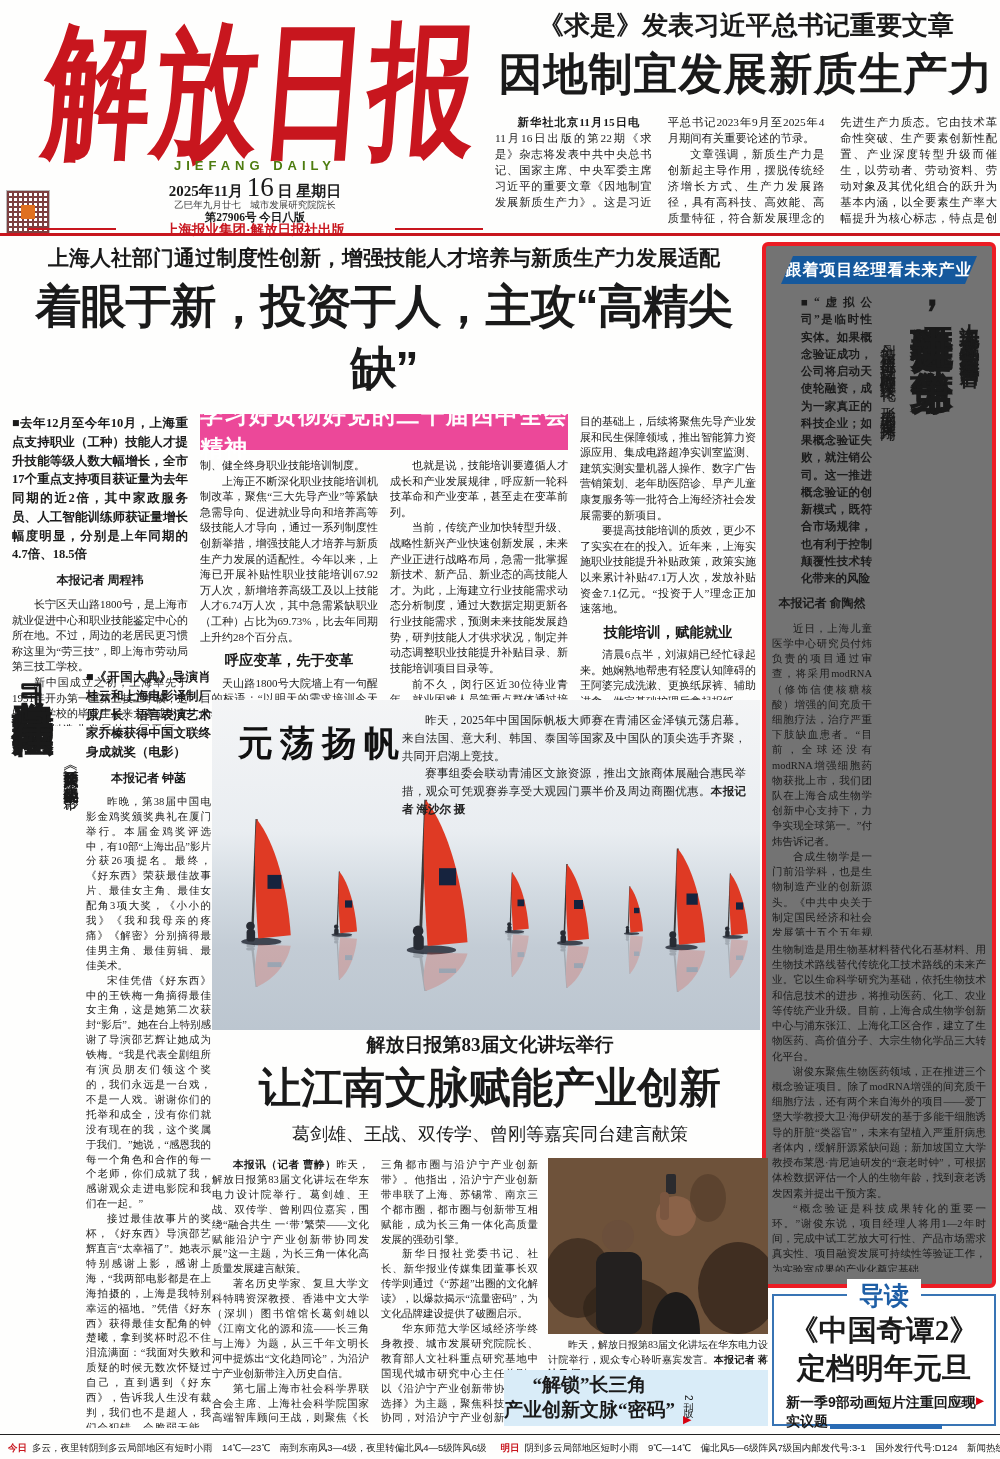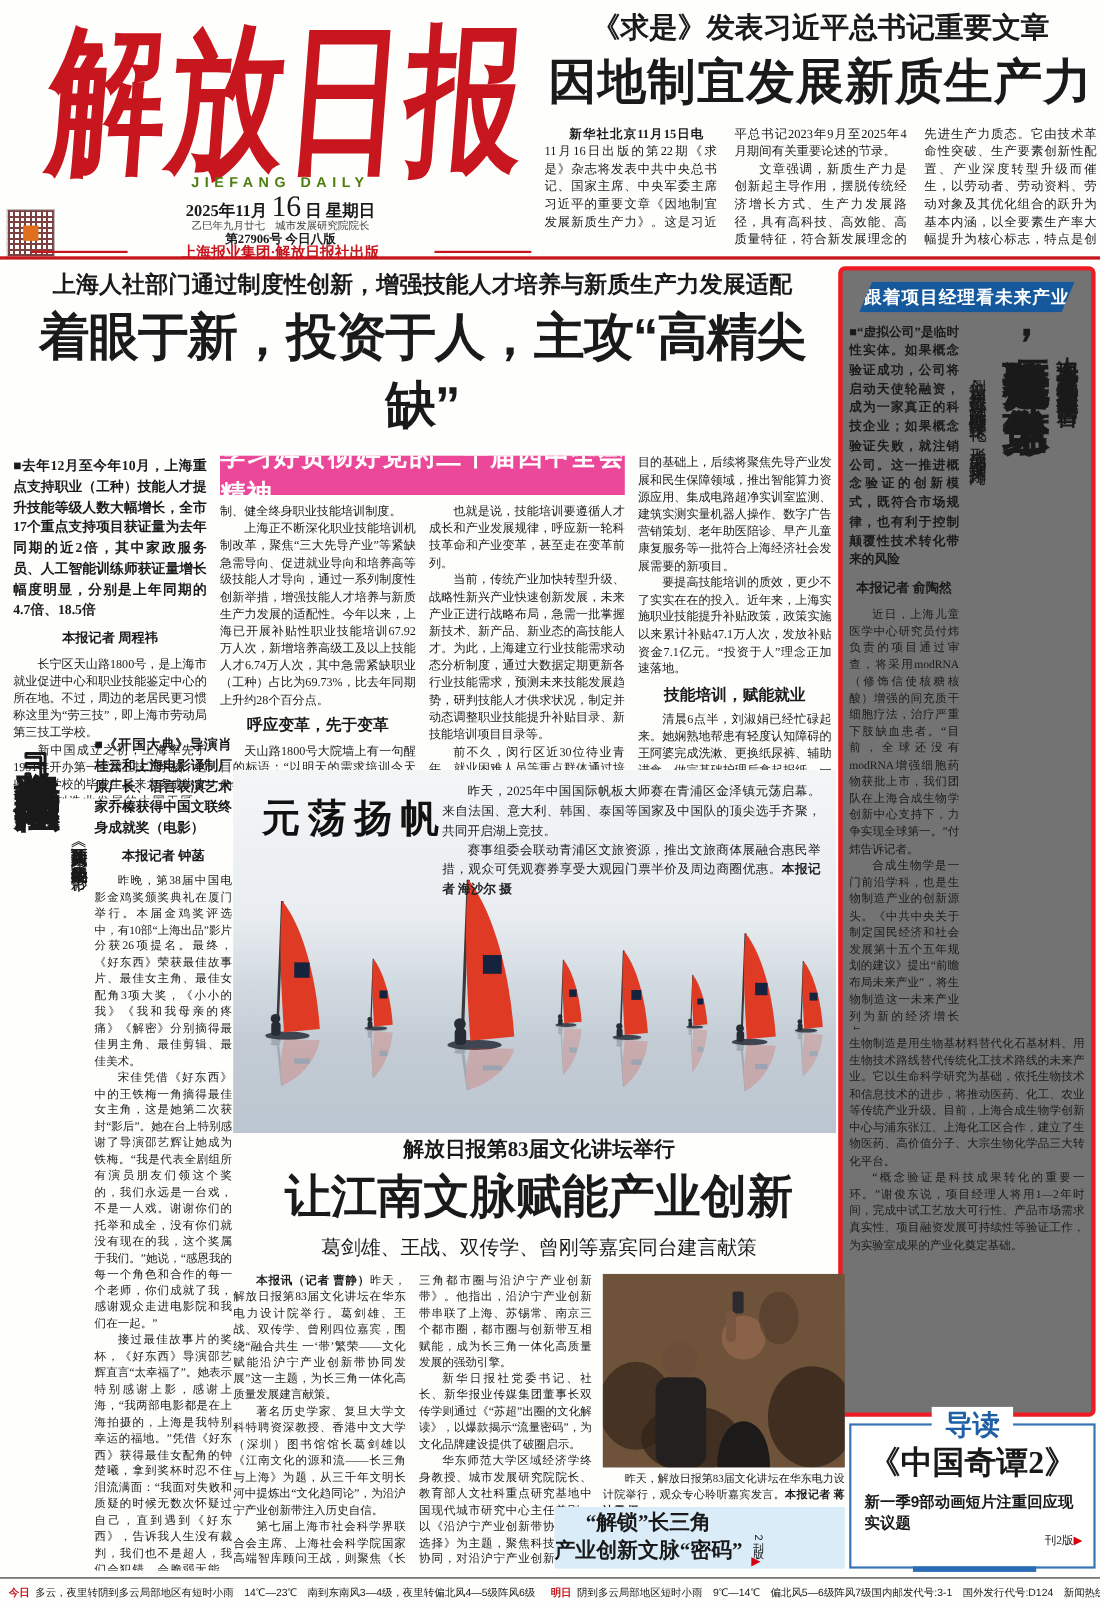--- a/index.html
+++ b/index.html
@@ -49,21 +49,21 @@
       font-weight:bold;font-size:23px;margin-bottom:8px;font-family:"Liberation Sans",sans-serif;letter-spacing:1px;}
   .mid-cols{column-count:2;column-gap:12px;height:268px;overflow:hidden;}
   
   .synbio{position:absolute;left:762px;top:242px;width:234px;height:1046px;background:#737373;
       border:4px solid #ec1c24;border-radius:6px;box-sizing:border-box;padding:6px;}
   .blue-banner{margin:4px auto 10px;width:196px;height:28px;background:#15589c;color:#fff;
       display:flex;align-items:center;justify-content:center;font-weight:bold;font-size:16px;
       clip-path:polygon(12px 0,100% 0,calc(100% - 12px) 100%,0 100%);letter-spacing:1px;}
   .syn-regionA{display:flex;height:642px;overflow:hidden;}
   .syn-narrow{width:100px;font-size:10.5px;line-height:1.45;text-align:justify;}
-  .syn-narrow .lead{font-size:11.5px;}
+  .syn-narrow .lead{font-size:11.5px;margin-left:29px;}
   .syn-vsub{writing-mode:vertical-rl;width:24px;font-size:16px;line-height:1.2;margin:38px 2px 0 2px;letter-spacing:2px;}
   .syn-vheadline{writing-mode:vertical-rl;width:54px;font-size:43px;line-height:1.1;font-weight:900;
       font-family:"Liberation Sans",sans-serif;margin-left:2px;}
   .syn-vkicker{writing-mode:vertical-rl;width:26px;font-size:20px;font-weight:600;margin-top:14px;letter-spacing:3px;line-height:1.2;}
   .syn-regionB{margin-top:6px;font-size:10.5px;line-height:1.45;text-align:justify;height:330px;overflow:hidden;}
   
   .rooster{position:absolute;left:5px;top:668px;width:206px;height:760px;display:flex;}
   .r-vheadline{writing-mode:vertical-rl;width:50px;font-size:42px;font-weight:900;line-height:1.08;letter-spacing:1px;}
   .r-vsub{writing-mode:vertical-rl;width:22px;font-size:15.5px;line-height:1.15;padding-top:92px;margin:0 3px;}
   .r-text{flex:1;font-size:10.5px;line-height:1.42;text-align:justify;overflow:hidden;padding-left:3px;}
@@ -182,20 +182,21 @@
             <p>近日，上海儿童医学中心研究员付炜负责的项目通过审查，将采用modRNA（修饰信使核糖核酸）增强的间充质干细胞疗法，治疗严重下肢缺血患者。“目前，全球还没有modRNA增强细胞药物获批上市，我们团队在上海合成生物学创新中心支持下，力争实现全球第一。”付炜告诉记者。</p>
             <p>合成生物学是一门前沿学科，也是生物制造产业的创新源头。《中共中央关于制定国民经济和社会发展第十五个五年规划的建议》提出“前瞻布局未来产业”，将生物制造这一未来产业列为新的经济增长点。</p>
           </div>
       </div>
       <div class="syn-vsub">创新设立『虚拟公司』推动高风险颠覆性技术转化，形成全周期资金支持闭环</div>
       <div class="syn-vheadline">十项概念验证并进，力争全球第一</div>
       <div class="syn-vkicker">上海现有合成生物企业数量全国居首</div>
     </div>
     <div class="syn-regionB">
         <p class="cont">生物制造是用生物基材料替代化石基材料、用生物技术路线替代传统化工技术路线的未来产业。它以生命科学研究为基础，依托生物技术和信息技术的进步，将推动医药、化工、农业等传统产业升级。目前，上海合成生物学创新中心与浦东张江、上海化工区合作，建立了生物医药、高价值分子、大宗生物化学品三大转化平台。</p>
+        <p>谢俊东聚焦生物医药领域，正在推进三个概念验证项目。除了modRNA增强的间充质干细胞疗法，还有两个来自海外的项目——爱丁堡大学教授大卫·海伊研发的基于多能干细胞诱导的肝脏“类器官”，未来有望植入严重肝病患者体内，缓解肝源紧缺问题；新加坡国立大学教授布莱恩·肯尼迪研发的“衰老时钟”，可根据体检数据评估一个人的生物年龄，找到衰老诱发因素并提出干预方案。</p>
         <p>“概念验证是科技成果转化的重要一环。”谢俊东说，项目经理人将用1—2年时间，完成中试工艺放大可行性、产品市场需求真实性、项目融资发展可持续性等验证工作，为实验室成果的产业化奠定基础。</p>
       </div>
   </div>
 
   <div class="rooster art">
     <div class="r-vheadline">金鸡奖『上海出品』摘六项『最佳』</div>
     <div class="r-vsub">《好东西》荣获三项大奖　《小小的我》诞生最年轻“影帝”</div>
     <div class="r-text">
       <div class="lead">■《开国大典》导演肖桂云和上海电影译制厂原厂长、语言表演艺术家乔榛获得中国文联终身成就奖（电影）</div>
       <div class="byline">本报记者 钟菡</div>
@@ -286,20 +287,21 @@
       </div>
       <div class="promo-page sans">刊2版</div>
       <div class="promo-arrow">▶</div>
     </div>
   </div>
 
   <div class="daodu">
     <div class="daodu-label">导读</div>
     <div class="daodu-h">
       <div>《中国奇谭2》</div>
+      <div>定档明年元旦</div>
     </div>
     <div class="daodu-sub">新一季9部动画短片注重回应现实议题</div>
     <div class="daodu-page">
       <span>刊2版</span><span class="arrow">▶</span>
     </div>
     <div class="daodu-bar"></div>
   </div>
 
   <div class="footer">
     <span class="wlabel">今日</span>

